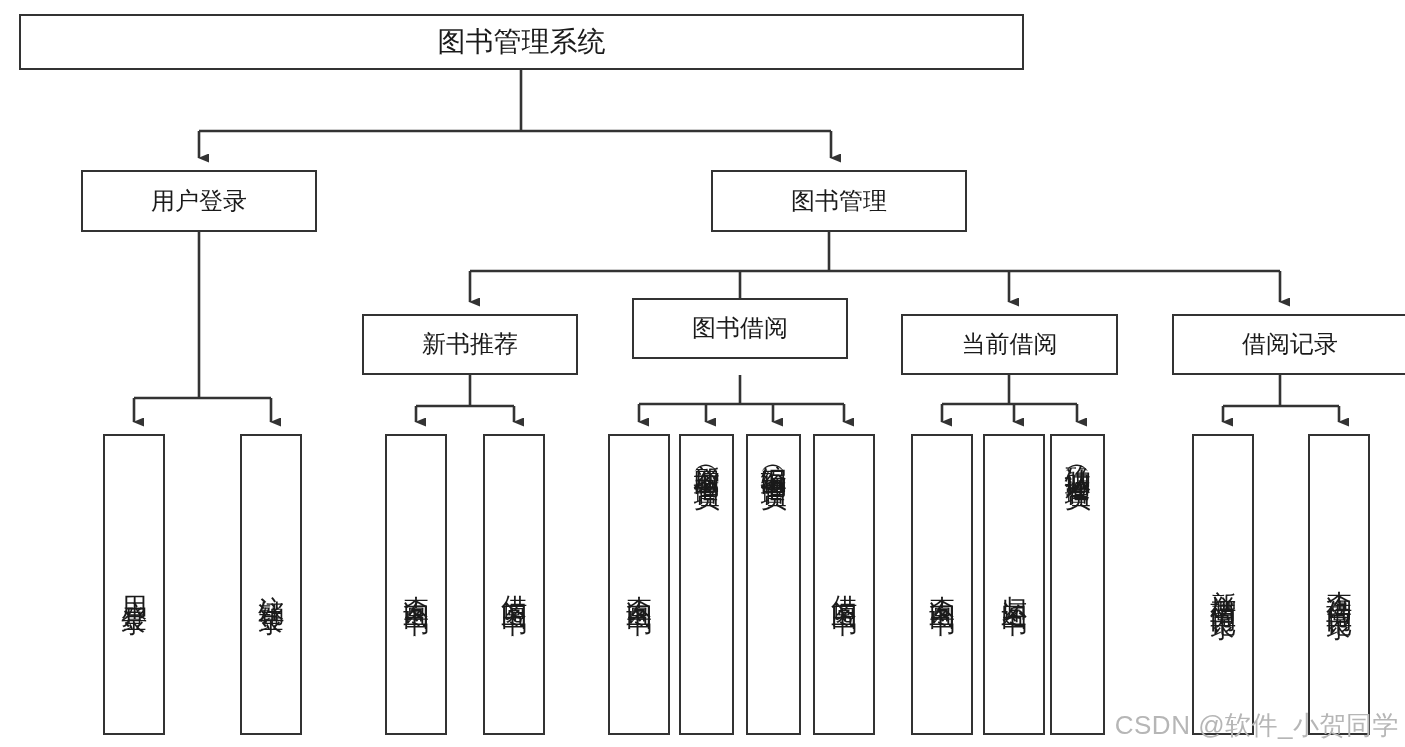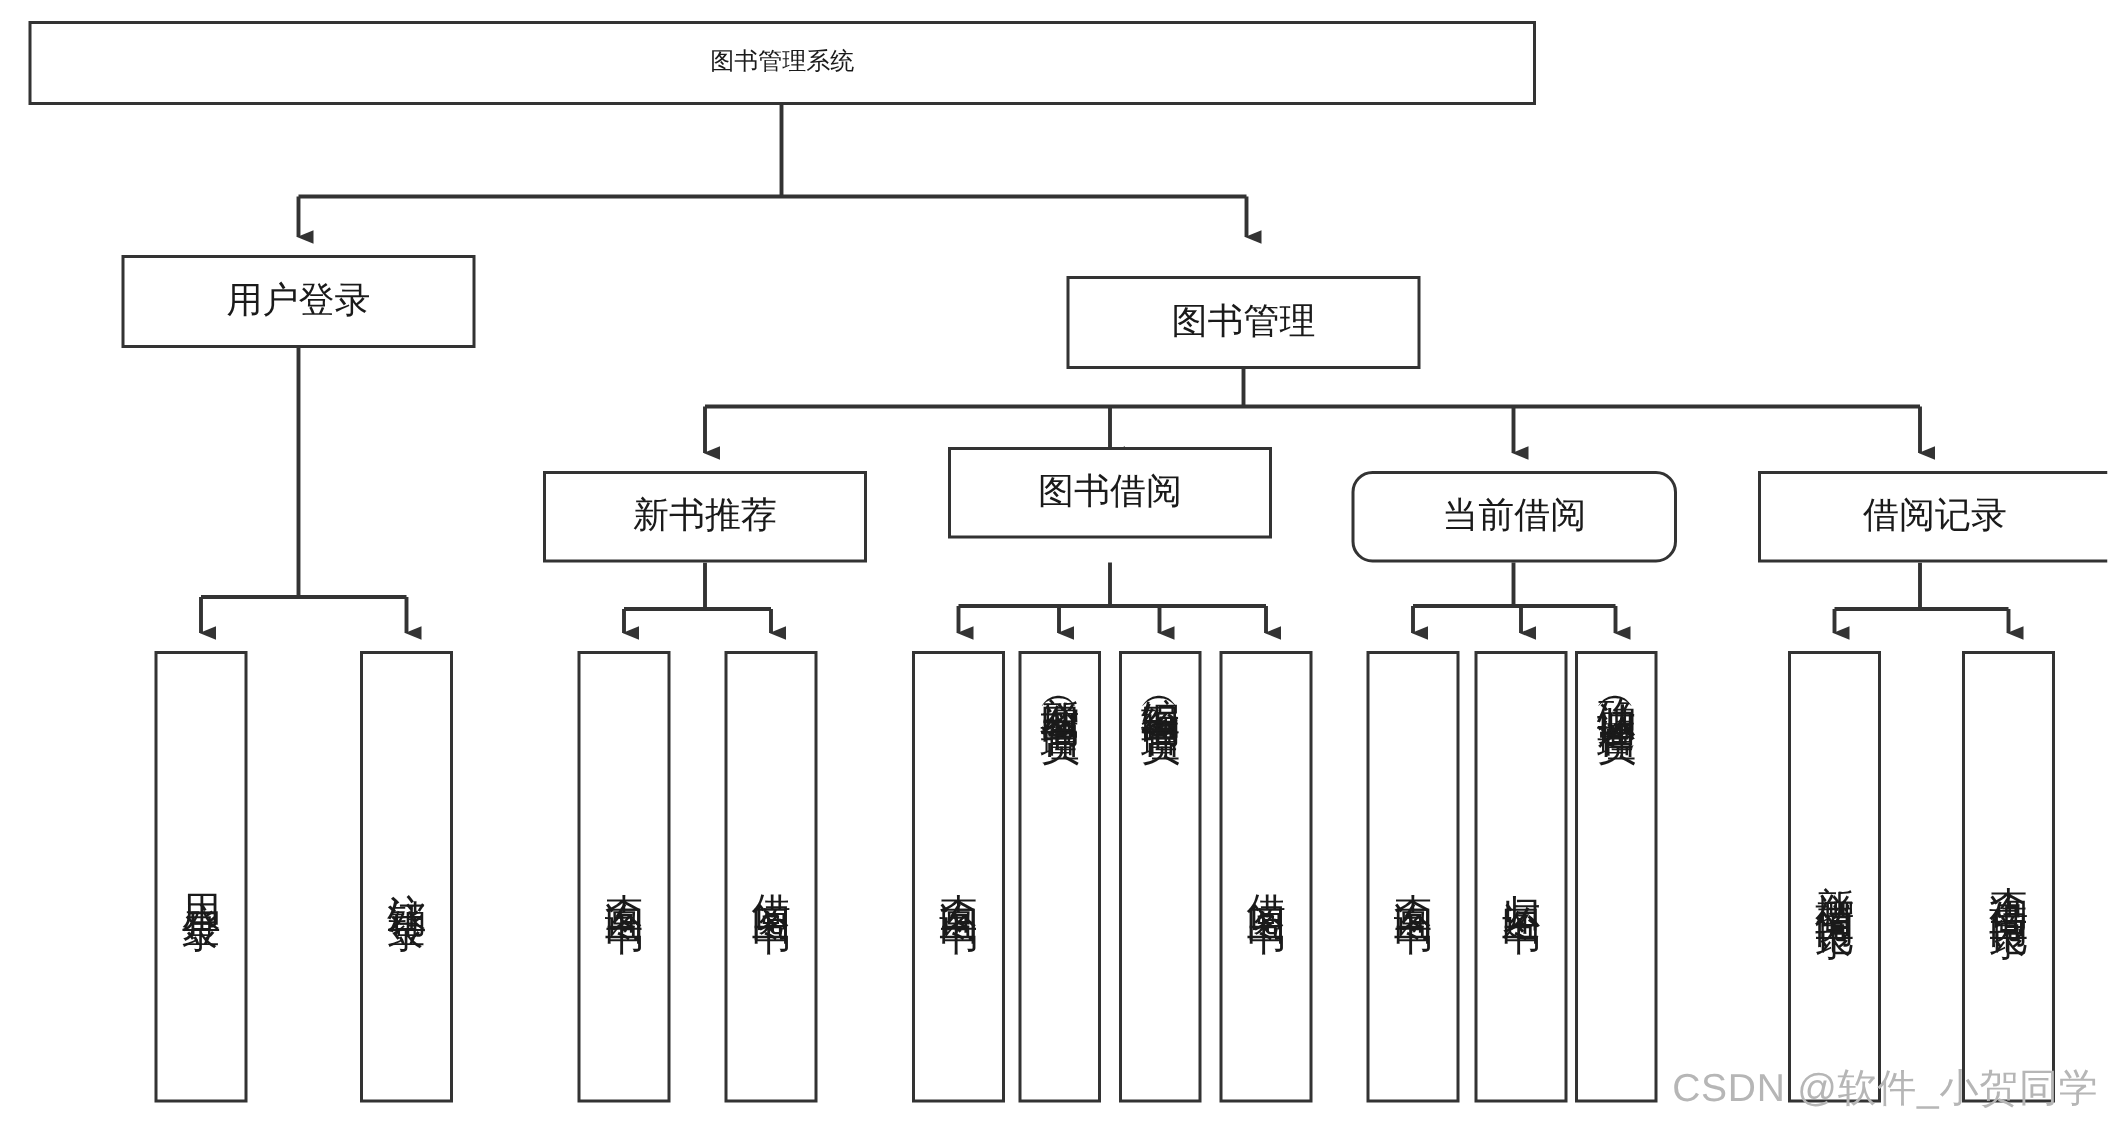--- a/index.html
+++ b/index.html
@@ -2,21 +2,21 @@
 <html><head>
 <meta charset="utf-8">
 <style>
   html,body{margin:0;padding:0;background:#ffffff;}
   body{width:1405px;height:747px;font-family:"Liberation Sans","DejaVu Sans",sans-serif;-webkit-font-smoothing:antialiased;}
   #canvas{position:relative;width:1405px;height:747px;overflow:hidden;background:#ffffff;}
   #edges{position:absolute;left:0;top:0;width:1405px;height:747px;}
   .node{position:absolute;box-sizing:border-box;background:#ffffff;border:2px solid #333333;display:flex;align-items:center;justify-content:center;}
   .node .lbl{color:#1a1a1a;text-align:center;line-height:1.18;white-space:nowrap;}
   .h-node .lbl{font-size:24px;}
-  .root .lbl{font-size:16px;}
+  .root .lbl{font-size:28px;}
   .leaf{align-items:center;justify-content:center;}
   .leaf .lbl{
      writing-mode:vertical-rl;
      text-orientation:upright;
      font-size:26px;
      line-height:1.05;
      letter-spacing:5px;
      white-space:nowrap;
      max-height:284px;
   }
@@ -79,31 +79,31 @@
     </g>
   </svg>
 
   <div class="node root" style="left:19px;top:14px;width:1005px;height:56px;">
     <span class="lbl">图书管理系统</span>
   </div>
 
   <div class="node h-node" style="left:81px;top:170px;width:236px;height:62px;">
     <span class="lbl">用户登录</span>
   </div>
-  <div class="node h-node" style="left:711px;top:184px;width:236px;height:62px;">
+  <div class="node h-node" style="left:711px;top:170px;width:256px;height:62px;">
     <span class="lbl">图书管理</span>
   </div>
 
   <div class="node h-node" style="left:362px;top:314px;width:216px;height:61px;">
     <span class="lbl">新书推荐</span>
   </div>
   <div class="node h-node" style="left:632px;top:298px;width:216px;height:61px;">
     <span class="lbl">图书借阅</span>
   </div>
-  <div class="node h-node" style="left:901px;top:314px;width:217px;height:61px;border-radius:14px;">
+  <div class="node h-node" style="left:901px;top:314px;width:217px;height:61px;">
     <span class="lbl">当前借阅</span>
   </div>
   <div class="node h-node" style="left:1172px;top:314px;width:236px;height:61px;">
     <span class="lbl">借阅记录</span>
   </div>
 
   <div class="node leaf" style="left:103px;top:434px;width:62px;height:301px;">
     <span class="lbl">用户登录</span>
   </div>
   <div class="node leaf" style="left:240px;top:434px;width:62px;height:301px;">

